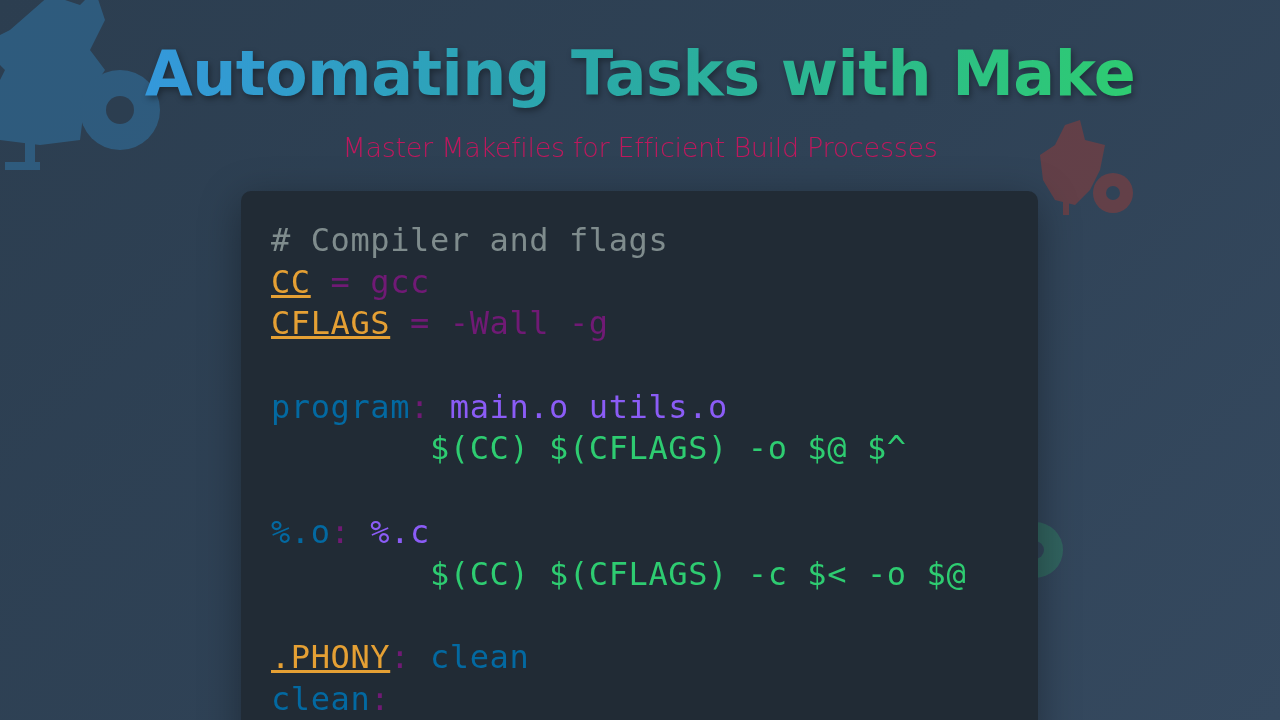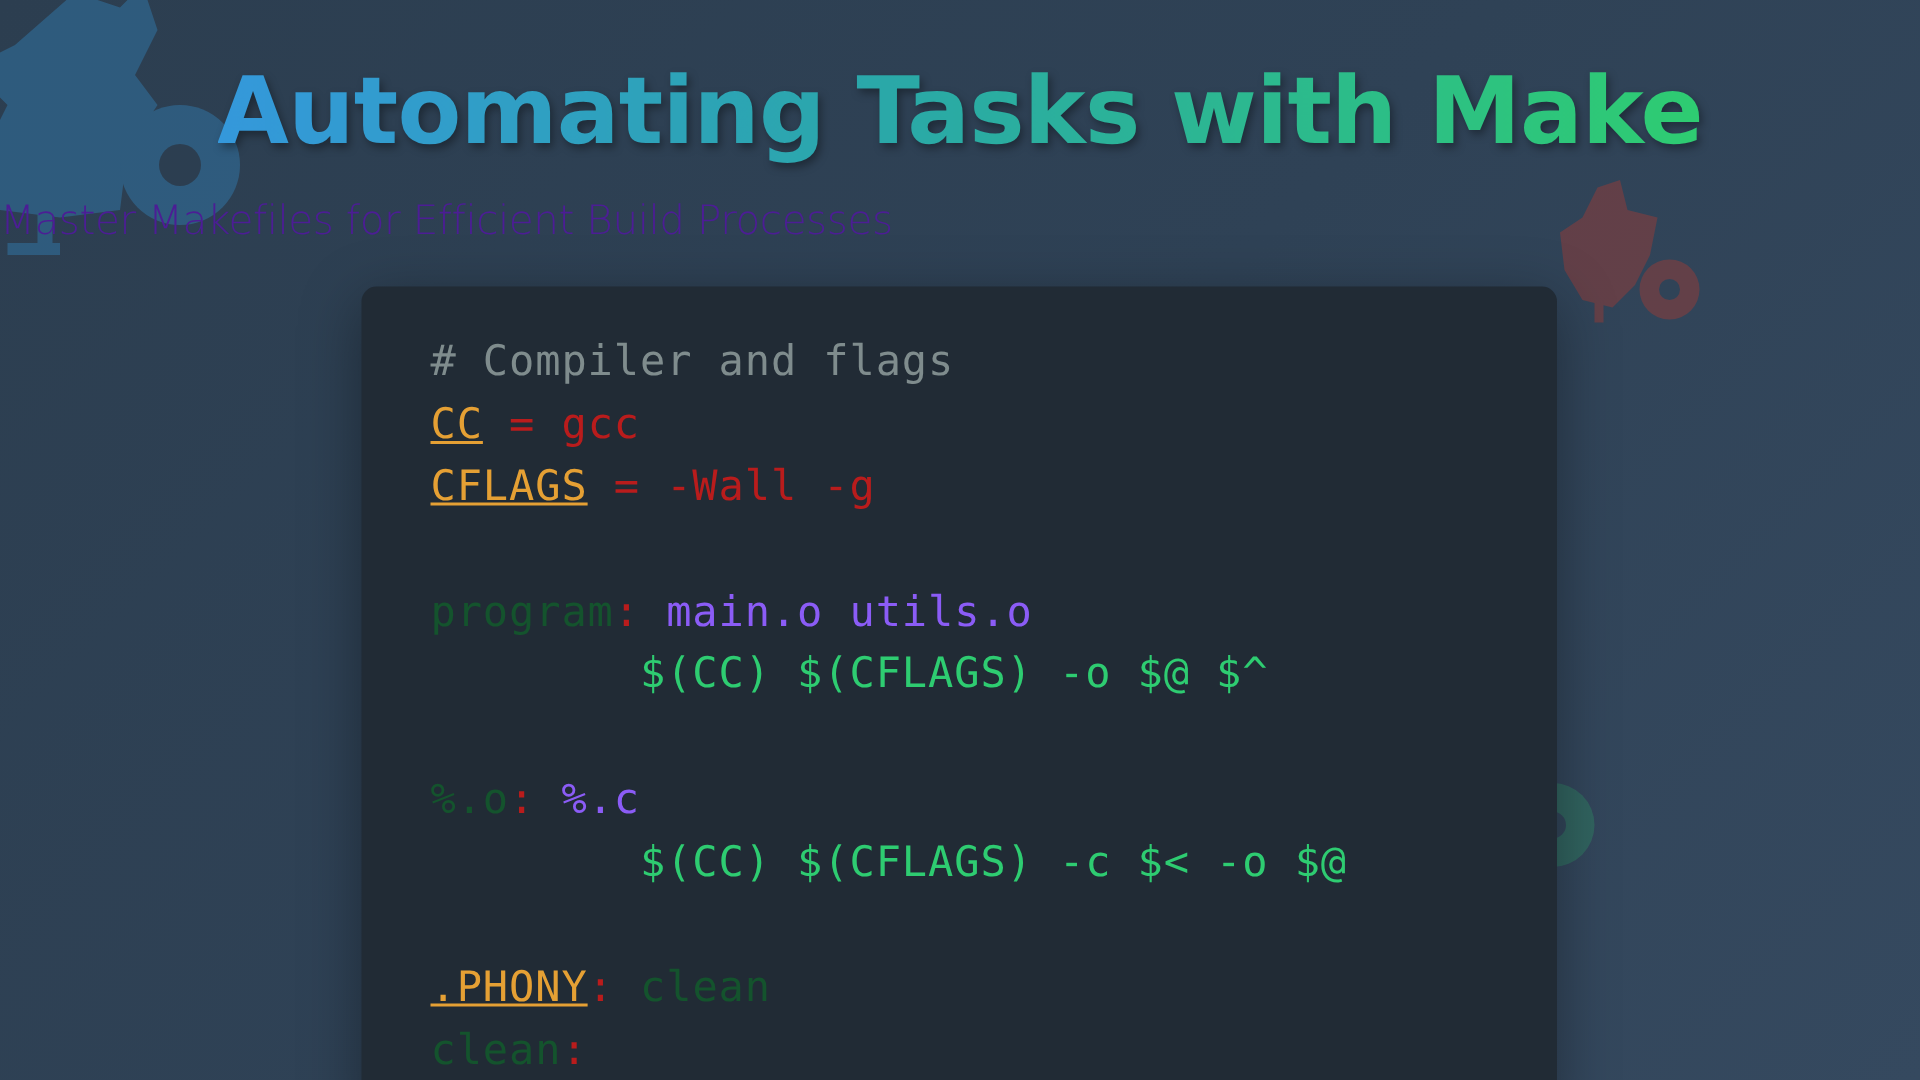--- a/index.html
+++ b/index.html
@@ -14,41 +14,41 @@
     position: absolute; left: 0; right: 0; top: 32px; text-align: center;
     font-family: "DejaVu Sans", sans-serif; font-weight: bold; font-size: 62px;
     letter-spacing: -0.5px; line-height: 84px;
   }
   .title span {
     background: linear-gradient(90deg, #3498db 0%, #2aa8a8 45%, #2ecc71 100%);
     -webkit-background-clip: text; background-clip: text; color: transparent;
     filter: drop-shadow(2px 3px 3px rgba(0,0,0,0.35));
   }
   .subtitle {
-    position: absolute; left: 0; right: 0; top: 132px; text-align: left;
+    position: absolute; left: 0; right: 0; top: 132px; text-align: center;
     font-family: "DejaVu Sans", sans-serif; font-weight: 300; font-size: 27px;
-    color: #4c1d95; letter-spacing: -0.3px;
+    color: #be185d; letter-spacing: -0.3px;
   }
   .card {
     position: absolute; left: 241px; top: 191px; width: 797px; height: 560px;
     background: #212b35; border-radius: 10px;
     box-shadow: 0 10px 40px rgba(0,0,0,0.35);
   }
   .code {
-    position: absolute; left: 287px; top: 220px; margin: 0;
-    font-family: "DejaVu Sans Mono", monospace; font-size: 28px; line-height: 41.7px;
+    position: absolute; left: 271px; top: 220px; margin: 0;
+    font-family: "DejaVu Sans Mono", monospace; font-size: 32px; line-height: 41.7px;
     color: #ecf0f1; white-space: pre; letter-spacing: 0.6px;
   }
   .line { height: 41.7px; }
   .c-comment { color: #7f8c8d; }
   .c-var { color: #e5a034; text-decoration: underline; }
-  .c-target { color: #14532d; }
+  .c-target { color: #0369a1; }
   .c-dep { color: #8b5cf6; }
   .c-cmd { color: #2ecc71; text-align: center; }
-  .c-plain { color: #b91c1c; }
+  .c-plain { color: #701a75; }
 </style>
 </head>
 <body>
 
 <div class="gear" style="left:-20px; top:-10px; opacity:0.32;">
   <svg width="200" height="200" viewBox="0 0 200 200">
     <g fill="#3498db">
       <path d="M70 5 L100 15 L115 0 L125 30 L110 60 L125 80 L105 110 L100 150 L60 155 L20 150 L10 110 L25 80 L0 55 L30 40 Z"></path>
       <circle cx="140" cy="120" r="40"></circle>
       <rect x="45" y="150" width="10" height="30"></rect>

